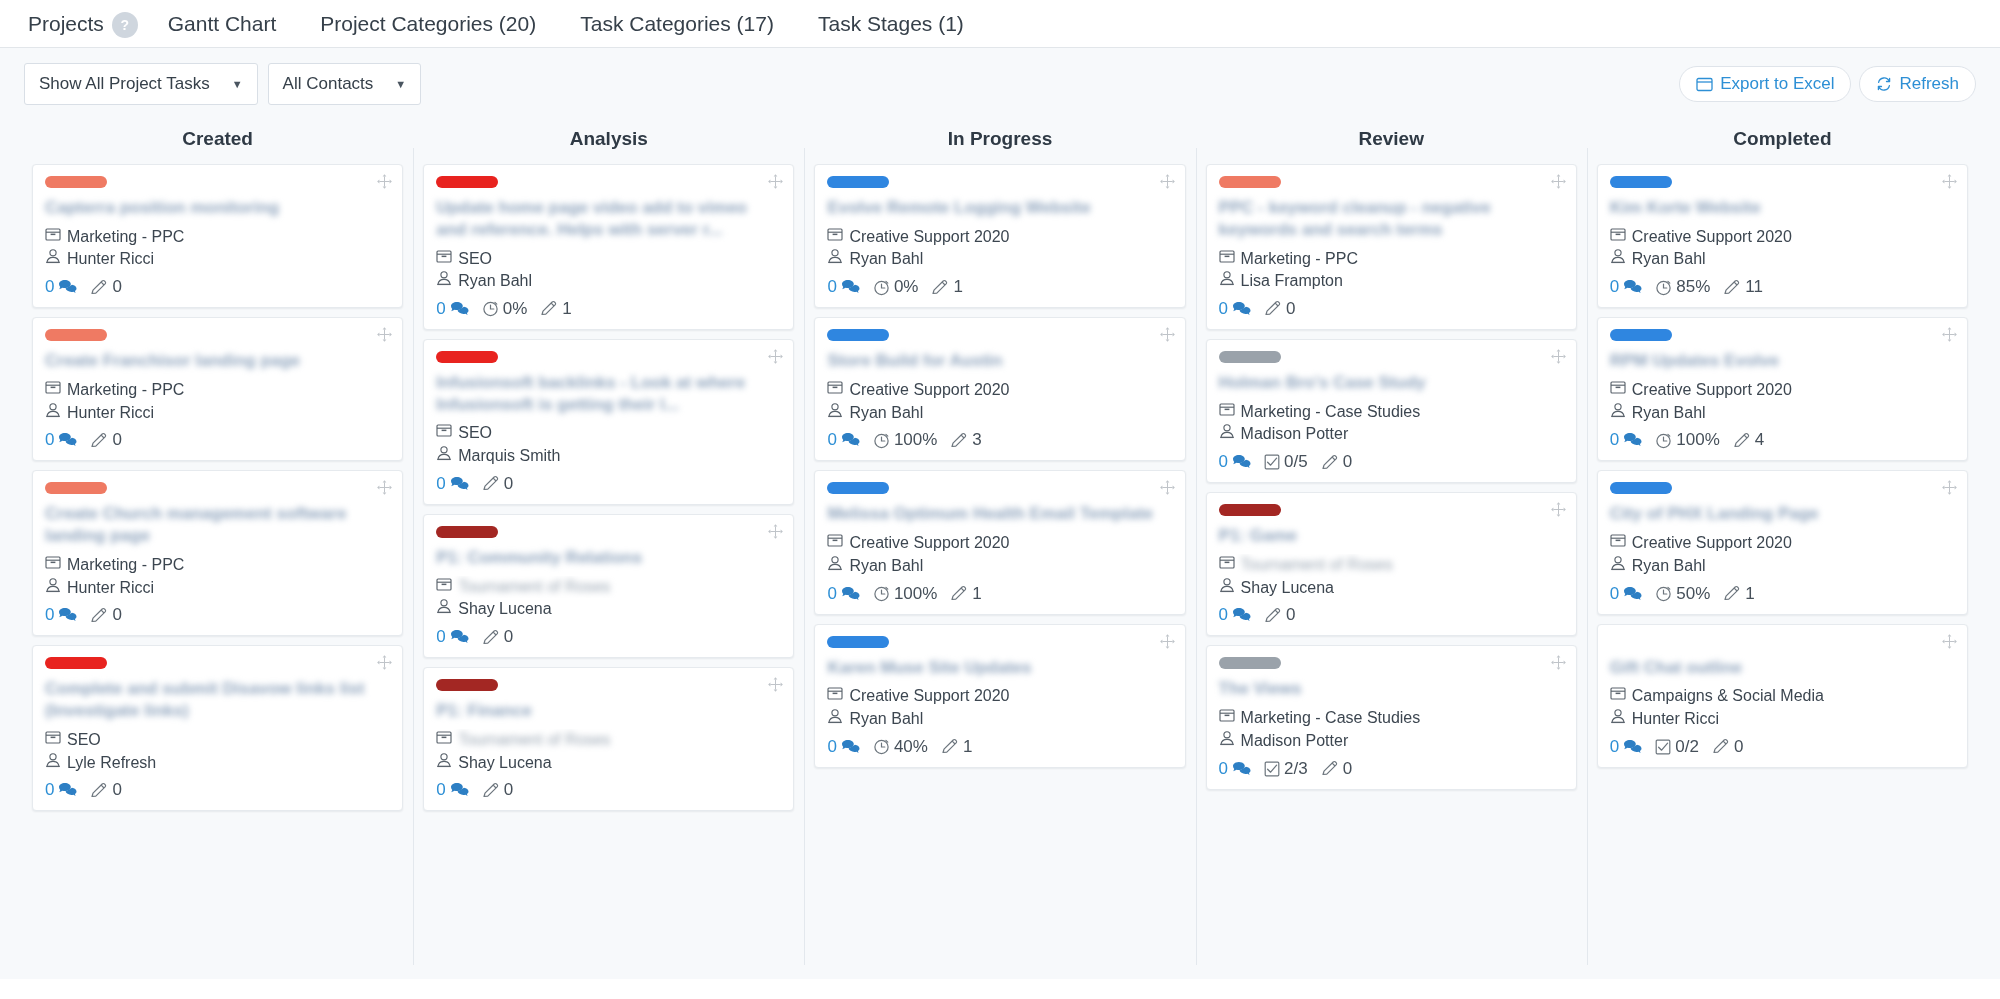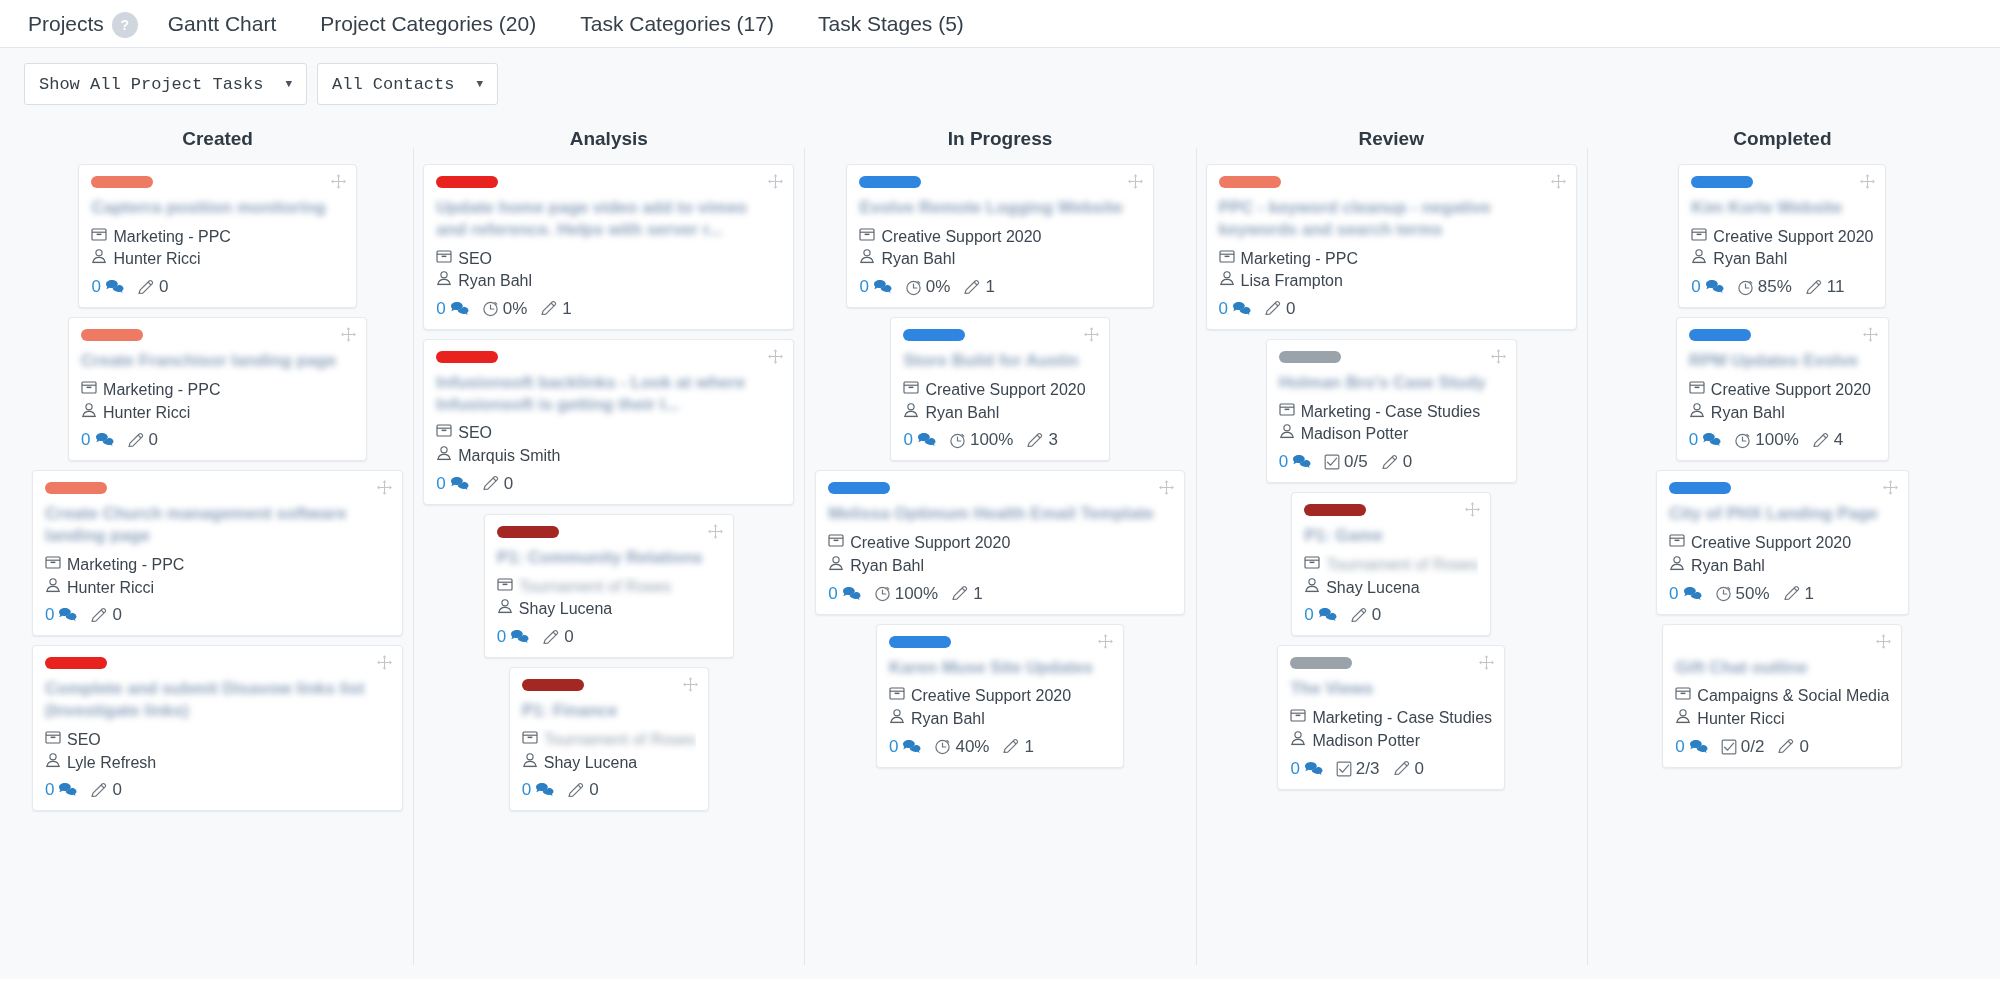--- a/index.html
+++ b/index.html
@@ -54,21 +54,20 @@
   }
 
   
   .toolbar {
     height: 72px;
     background: #f7f9fb;
     display: flex;
     align-items: center;
     padding: 0 24px;
     position: relative;
-    font-family: Liberation Mono, monospace;
   }
   .select-box {
     height: 42px;
     background: #ffffff;
     border: 1px solid #d9dfe6;
     border-radius: 3px;
     display: flex;
     align-items: center;
     padding: 0 14px;
     font-size: 17px;
@@ -130,21 +129,20 @@
     text-align: center;
     font-size: 19px;
     font-weight: bold;
     color: #2f3a45;
     padding: 8px 0 14px 0;
   }
   .col-body {
     display: flex;
     flex-direction: column;
     gap: 9px;
-    align-items: center;
   }
 
   
   .card {
     background: #ffffff;
     border: 1px solid #e6eaee;
     border-radius: 4px;
     box-shadow: 0 1px 2px rgba(20,30,45,.07);
     padding: 11px 12px 10px 12px;
     position: relative;
@@ -202,33 +200,54 @@
   .stat svg { display: block; }
 </style>
 </head>
 <body>
 
 <div class="tabbar" id="tabbar">
     <div class="tab"><span>Projects</span> <span class="help-badge">?</span></div>
     <div class="tab"><span>Gantt Chart</span></div>
     <div class="tab"><span>Project Categories (20)</span></div>
     <div class="tab"><span>Task Categories (17)</span></div>
-    <div class="tab"><span>Task Stages (5)</span></div>
+    <div class="tab"><span>Task Stages (1)</span></div>
   </div>
 
 <div class="toolbar">
   <div class="select-box">
     <span>Show All Project Tasks</span>
     <span class="caret">▼</span>
   </div>
   <div class="select-box">
     <span>All Contacts</span>
     <span class="caret">▼</span>
   </div>
 
+  <div class="toolbar-right">
+    <div class="pillbtn">
+      <span>
+        <svg width="17" height="15" viewBox="0 0 17 15">
+            <rect x="1" y="1.5" width="15" height="12" rx="1.5" fill="none" stroke="#2d8fd5" stroke-width="1.3"></rect>
+            <path d="M1 5h15" stroke="#2d8fd5" stroke-width="1.3"></path>
+          </svg>
+      </span>
+      <span>Export to Excel</span>
+    </div>
+    <div class="pillbtn">
+      <span>
+        <svg width="16" height="16" viewBox="0 0 16 16">
+            <path d="M13.2 5.3A5.6 5.6 0 0 0 2.6 6.4" fill="none" stroke="#2d8fd5" stroke-width="1.3" stroke-linecap="round"></path>
+            <path d="M2.8 10.7A5.6 5.6 0 0 0 13.4 9.6" fill="none" stroke="#2d8fd5" stroke-width="1.3" stroke-linecap="round"></path>
+            <path d="M13.6 2.4v3.1h-3.1M2.4 13.6v-3.1h3.1" fill="none" stroke="#2d8fd5" stroke-width="1.3" stroke-linecap="round" stroke-linejoin="round"></path>
+          </svg>
+      </span>
+      <span>Refresh</span>
+    </div>
+  </div>
 </div>
 
 <div class="board" id="board">
     <div class="column">
       <div class="col-head">Created</div>
       <div class="col-body">
         <div class="card">
           <div class="card-bar" style="background: rgb(239, 122, 99);"></div>
           <div class="drag-handle"><svg viewBox="0 0 18 18" width="17" height="17">
               <path d="M9 1.2 L11 3.6 H7 Z M9 16.8 L7 14.4 H11 Z M1.2 9 L3.6 7 V11 Z M16.8 9 L14.4 11 V7 Z" fill="#8b949d"></path>

